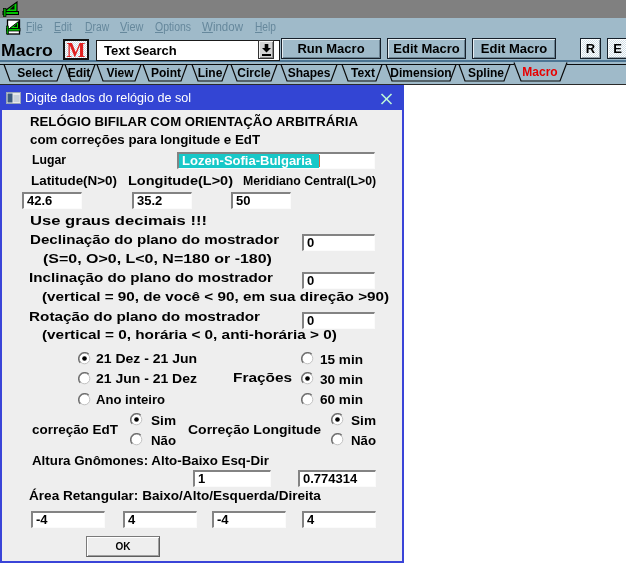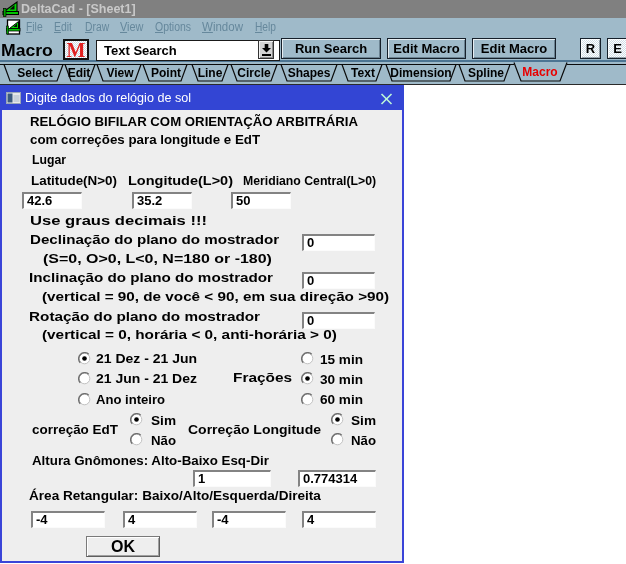--- a/index.html
+++ b/index.html
@@ -46,33 +46,32 @@
 
 .tb{position:absolute;background:#fff;height:17px;box-sizing:border-box;
  border-top:2px solid #838383;border-left:2px solid #838383;
  border-right:1px solid #fbfbfb;border-bottom:1px solid #fbfbfb;
  font-size:13px;font-weight:bold;color:#000;line-height:14px;padding-left:3px;
  white-space:nowrap;}
 
 .btn{position:absolute;background:#eeeeee;box-sizing:border-box;
  border:1px solid #7a7a7a;border-right-color:#5e5e5e;border-bottom-color:#5e5e5e;
  box-shadow:inset 1px 1px 0 #ffffff, inset -1px -1px 0 #9f9f9f;
- font-weight:bold;font-size:16px;text-align:center;line-height:19px;color:#000;}
+ font-weight:bold;font-size:10px;text-align:center;line-height:19px;color:#000;}
 </style>
 </head>
 <body>
 
 <div class="abs" id="titlebar">
   <svg class="abs" style="left:2px;top:1px" width="18" height="16" viewBox="0 0 18 16">
     <polygon points="2,10.5 15,10.5 15,1" fill="#00d400" stroke="#000" stroke-width="1.1"></polygon>
     <polygon points="7.5,8.5 12.5,8.5 12.5,4" fill="#0a0a0a"></polygon>
     <rect x="1" y="10.5" width="15.5" height="3" fill="#00c400" stroke="#000" stroke-width="1"></rect>
     <rect x="1.5" y="7.5" width="2.5" height="8" fill="#00a000" stroke="#000" stroke-width="0.7"></rect>
   </svg>
-  <div class="abs" id="titletext">DeltaCad - [Sheet1]</div>
 </div>
 
 <div class="abs" id="menubar"></div>
 <svg class="abs" style="left:5px;top:19px" width="17" height="16" viewBox="0 0 17 16">
   <rect x="2.5" y="1" width="12" height="14" fill="#fff" stroke="#000" stroke-width="1.3"></rect>
   <polygon points="4.5,9.5 13.5,9.5 13.5,2.5" fill="#00d400" stroke="#000" stroke-width="1"></polygon>
   <polygon points="8.5,8 12,8 12,4.5" fill="#0a0a0a"></polygon>
   <rect x="1.5" y="9.5" width="13.5" height="2.5" fill="#00c400" stroke="#000" stroke-width="0.8"></rect>
   <rect x="1.5" y="7" width="2" height="8" fill="#00a000" stroke="#000" stroke-width="0.6"></rect>
 </svg>
@@ -88,21 +87,21 @@
 <div class="abs" id="macrolabel">Macro</div>
 <div class="abs checker" id="mbtn"><span>M</span></div>
 <div class="abs" id="searchbox">Text Search</div>
 <div class="abs" id="dropbtn">
   <svg class="abs" style="left:2px;top:2px" width="11" height="14" viewBox="0 0 11 14">
     <rect x="3.7" y="1" width="3.6" height="4.5" fill="#000"></rect>
     <polygon points="1,5 10,5 5.5,9.5" fill="#000"></polygon>
     <rect x="1" y="11" width="9" height="2" fill="#000"></rect>
   </svg>
 </div>
-<div class="abs tbtn" style="left:281px;width:100px">Run Search</div>
+<div class="abs tbtn" style="left:281px;width:100px">Run Macro</div>
 <div class="abs tbtn" style="left:387px;width:79px">Edit Macro</div>
 <div class="abs tbtn" style="left:472px;width:84px">Edit Macro List</div>
 <div class="abs tbtn checker" style="left:580px;width:21px">R</div>
 <div class="abs tbtn checker" style="left:607px;width:21px">E</div>
 
 <svg class="abs" style="left:0;top:62px" width="626" height="22" viewBox="0 0 626 22">
   <rect x="0" y="0" width="626" height="22" fill="#9fbac9"></rect>
 
   <line x1="0" y1="2.5" x2="514" y2="2.5" stroke="#0a0a0a" stroke-width="1.2"></line>
   <line x1="567" y1="2.5" x2="626" y2="2.5" stroke="#0a0a0a" stroke-width="1.2"></line>
@@ -150,20 +149,21 @@
     <g stroke="#bdf7d8" stroke-width="1.6">
       <line x1="1.5" y1="1" x2="11.5" y2="11"></line>
       <line x1="11.5" y1="1" x2="1.5" y2="11"></line>
     </g>
   </svg>
   <div class="abs" id="dlgbody"></div>
 
   <div class="lb" style="left:30px;top:31px;transform:scaleX(1.016)">RELÓGIO BIFILAR COM ORIENTAÇÃO ARBITRÁRIA</div>
   <div class="lb" style="left:30px;top:49px;transform:scaleX(1.024)">com correções para longitude e EdT</div>
   <div class="lb" style="left:32px;top:69px;transform:scaleX(0.941)">Lugar</div>
+  <div class="tb" style="left:177px;top:68px;width:198px;padding-left:0"><span style="background:#17c8c8;color:#fff;padding-left:3px;display:inline-block;width:137px;">Lozen-Sofia-Bulgaria</span><span style="display:inline-block;width:1px;height:12px;background:#e0653a;vertical-align:-2px;"></span></div>
   <div class="lb" style="left:31px;top:90px;transform:scaleX(1.031)">Latitude(N&gt;0)</div>
   <div class="lb" style="left:128px;top:90px;transform:scaleX(1.114)">Longitude(L&gt;0)</div>
   <div class="lb" style="left:243px;top:90px;transform:scaleX(0.942)">Meridiano Central(L&gt;0)</div>
   <div class="tb" style="left:22px;top:108px;width:60px">42.6</div>
   <div class="tb" style="left:132px;top:108px;width:60px">35.2</div>
   <div class="tb" style="left:231px;top:108px;width:60px">50</div>
   <div class="lb" style="left:30px;top:130px;transform:scaleX(1.276)">Use graus decimais !!!</div>
   <div class="lb" style="left:30px;top:149px;transform:scaleX(1.165)">Declinação do plano do mostrador</div>
   <div class="tb" style="left:302px;top:150px;width:73px">0</div>
   <div class="lb" style="left:43px;top:168px;transform:scaleX(1.228)">(S=0, O&gt;0, L&lt;0, N=180 or -180)</div>

